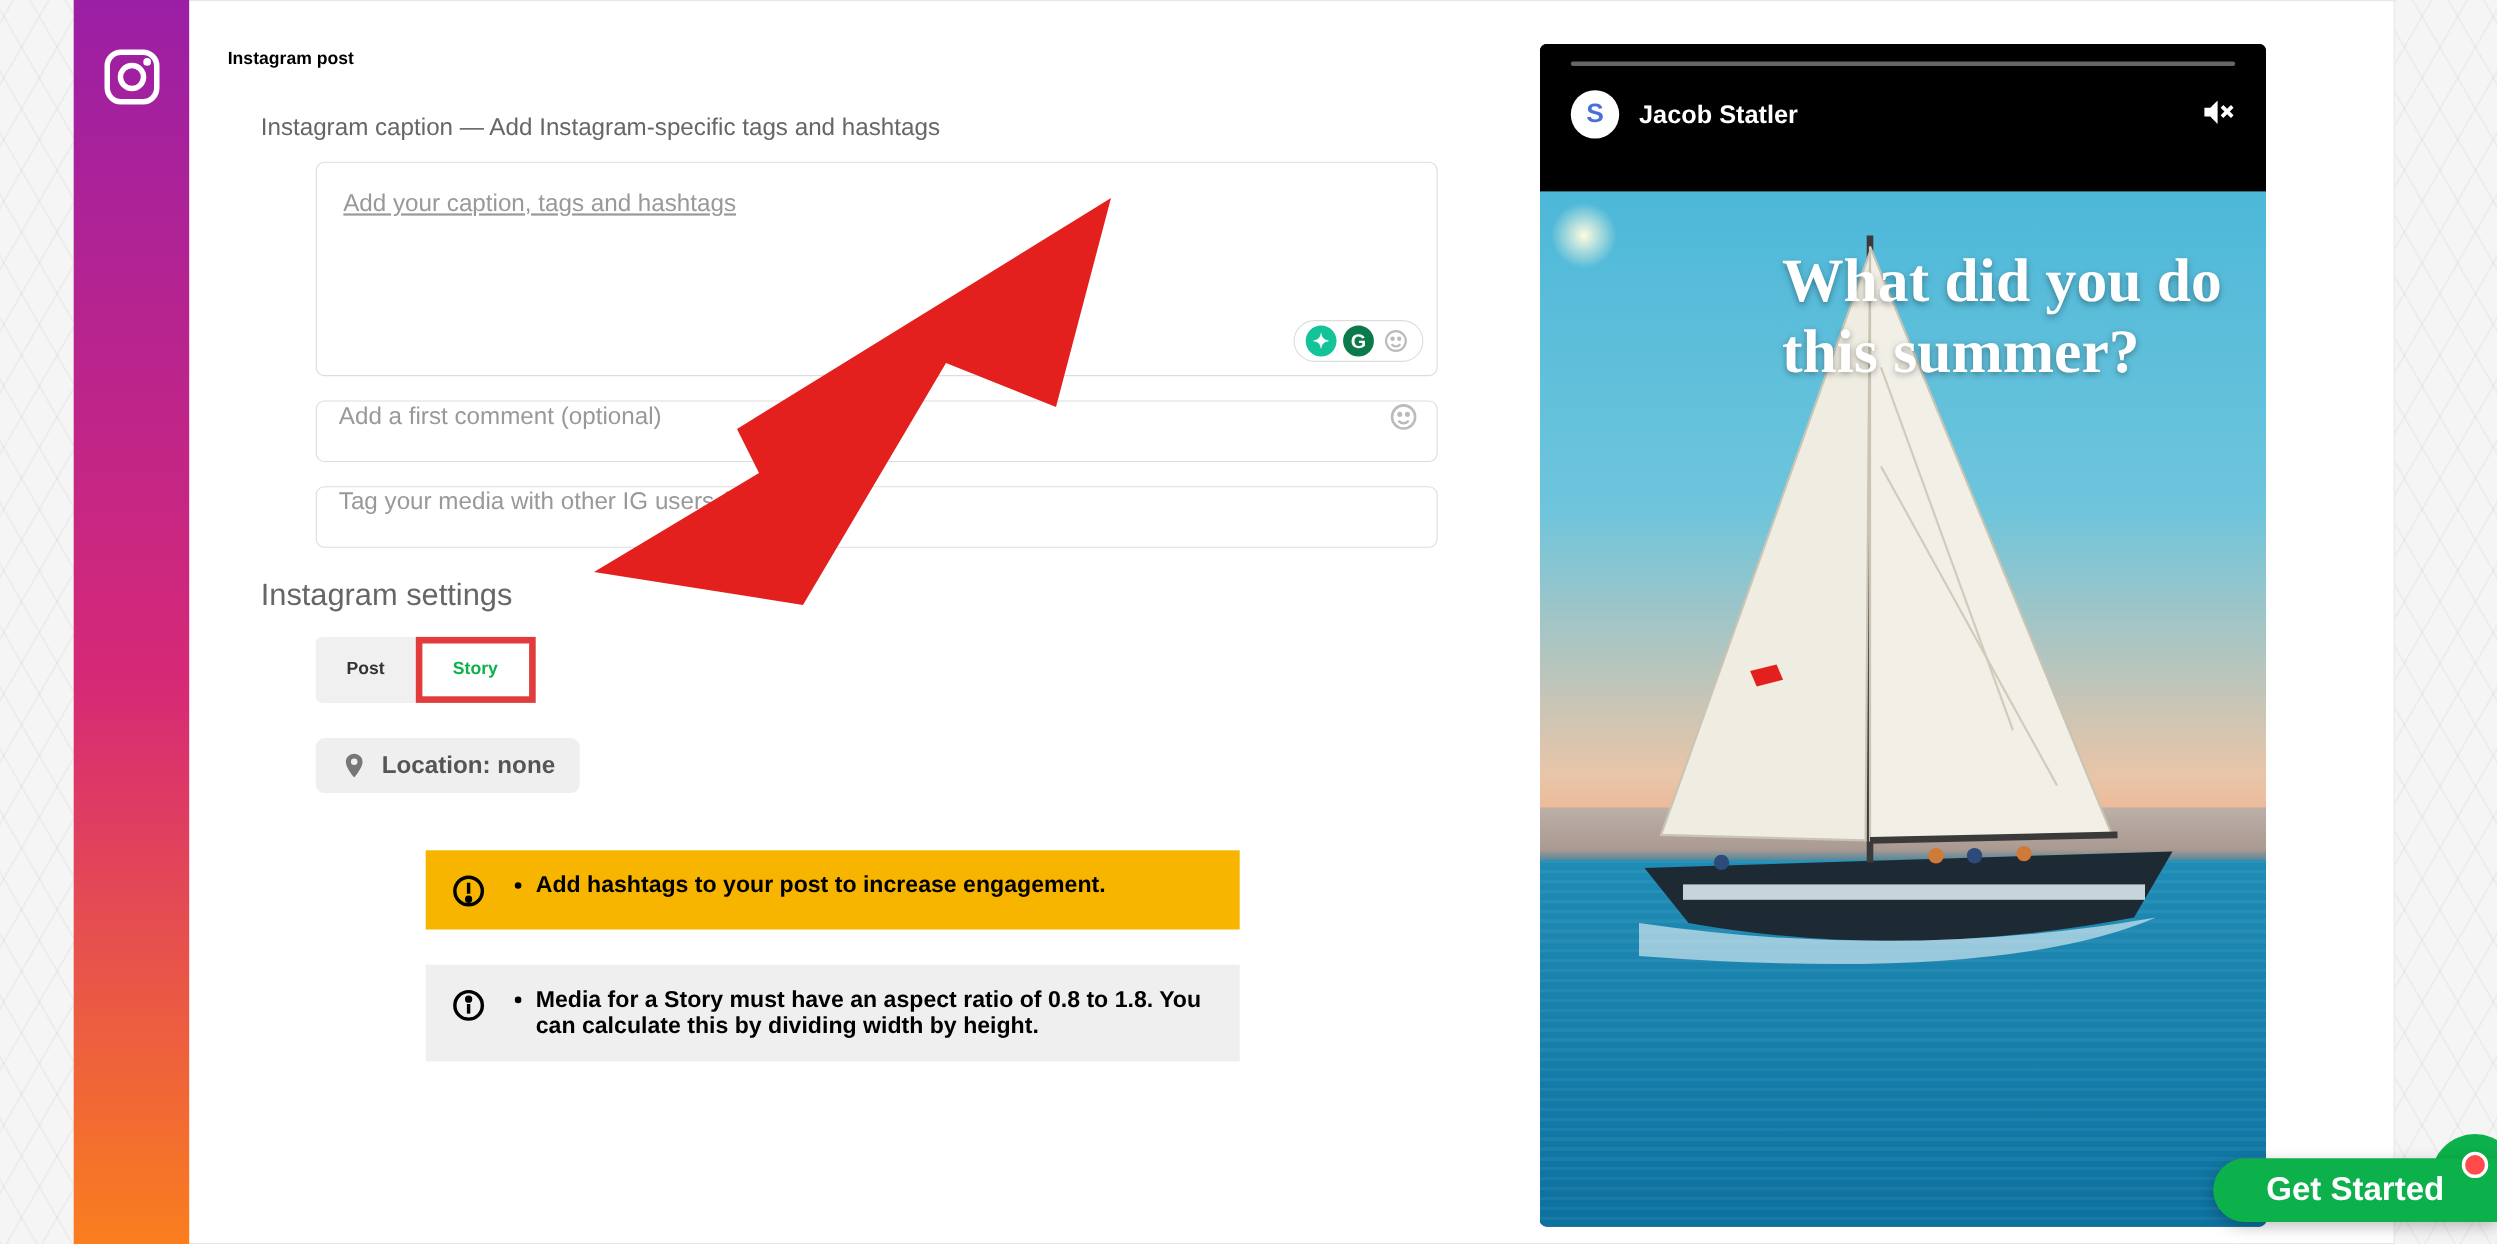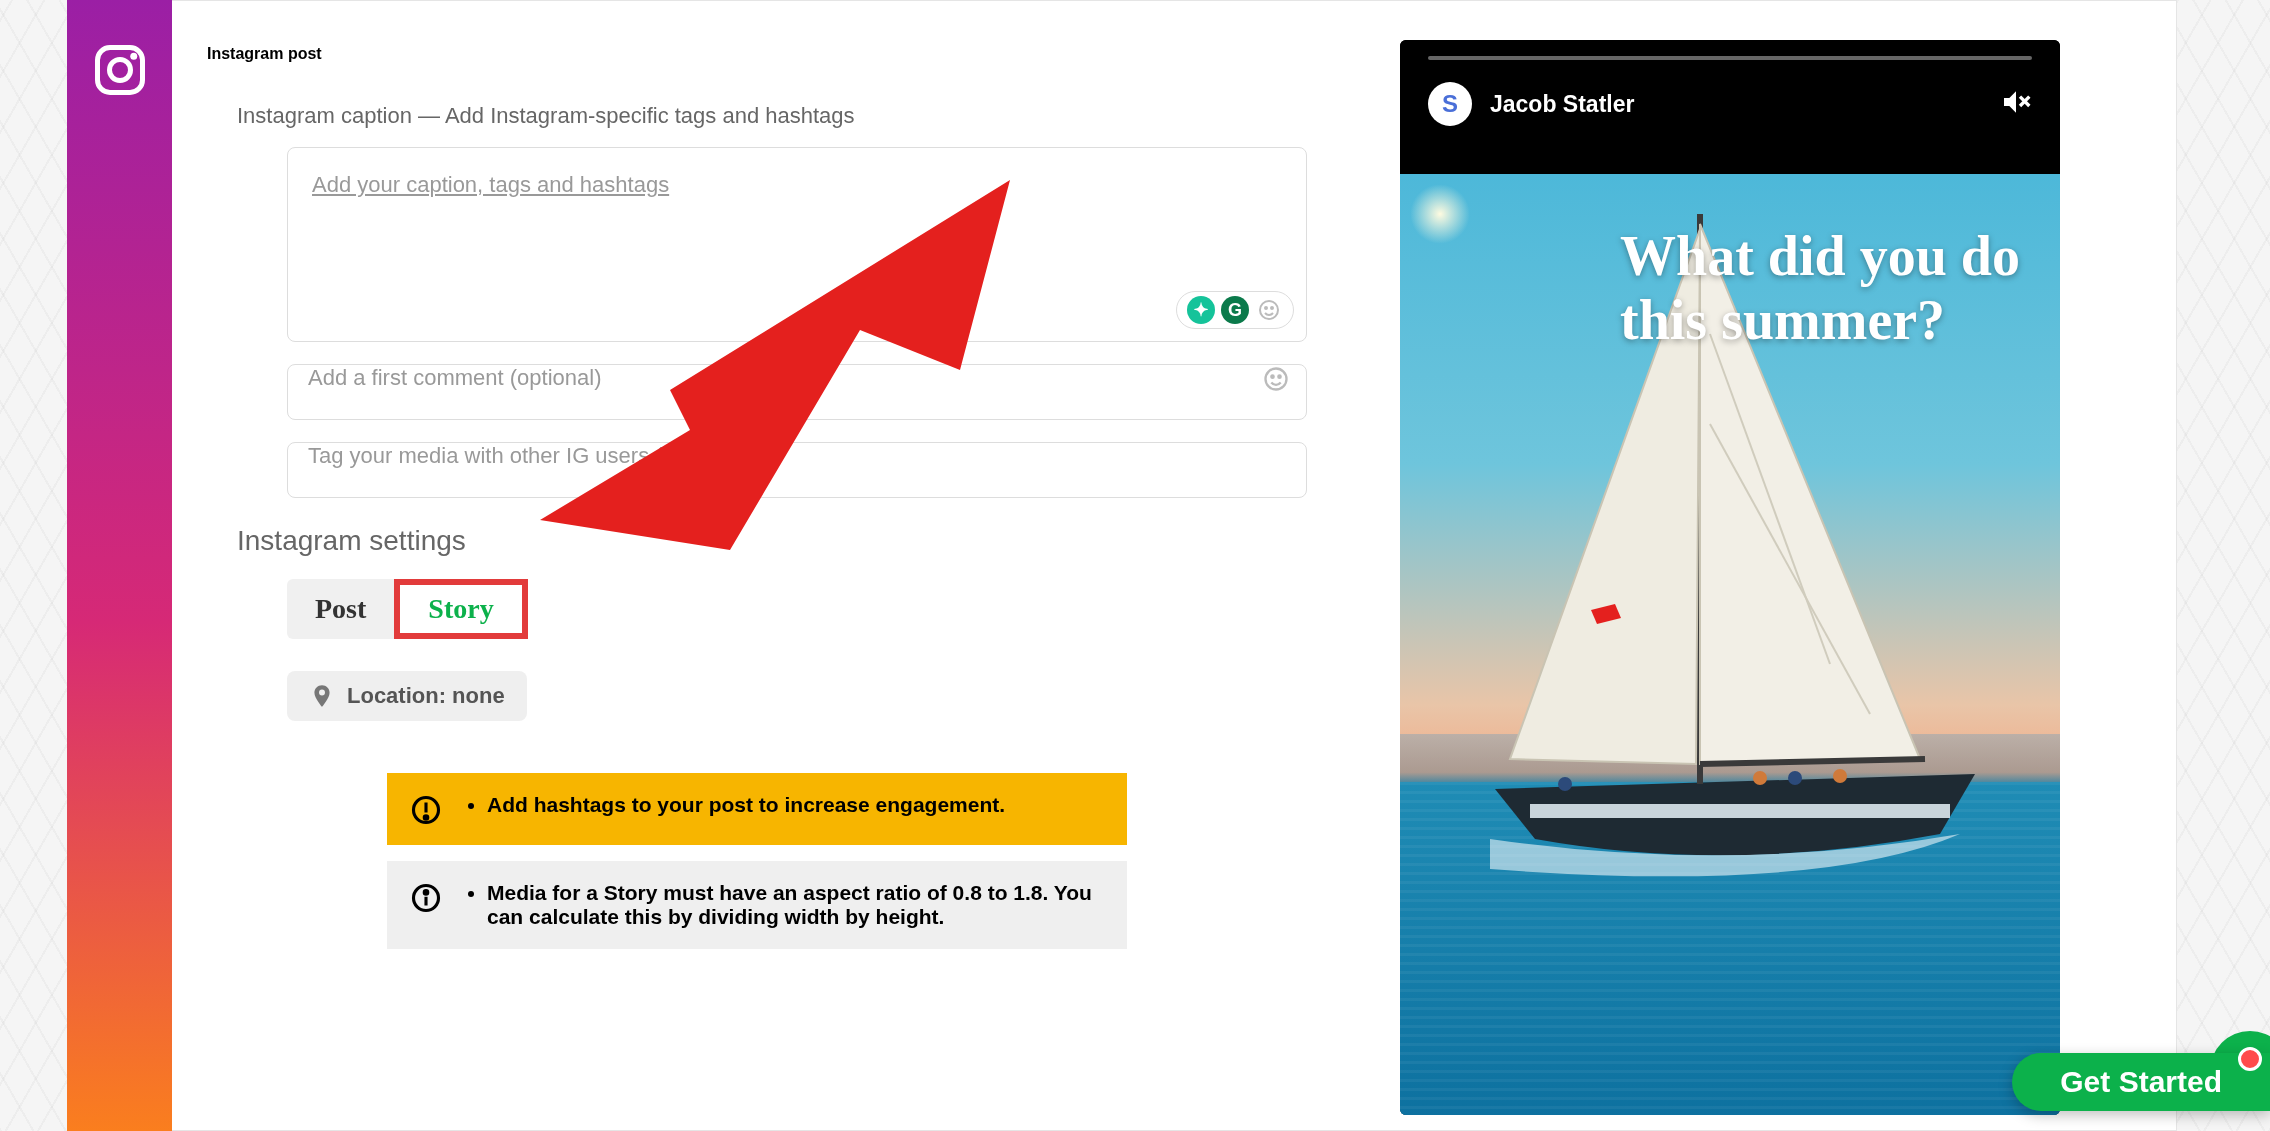--- a/index.html
+++ b/index.html
@@ -96,21 +96,21 @@
 .small-input input::placeholder { color: #999; }
 .smiley-right {
   position: absolute; right: 16px; color: #bbb; font-size: 28px;
 }
 .settings-label {
   font-size: 28px; color: #666; margin-top: 27px; margin-left: 30px;
 }
 .toggle-row { margin-left: 80px; margin-top: 22px; display: flex; gap: 0; }
 .toggle-btn {
   height: 60px; padding: 0 28px; display: flex; align-items: center; justify-content: center;
-  font-size: 28px; font-weight: 700; cursor: pointer; font-family: Liberation Serif, serif;
+  font-size: 16px; font-weight: 700; cursor: pointer;
 }
 .toggle-post { background: #f0f0f0; color: #333; border-radius: 6px 0 0 6px; }
 .toggle-story { background: #fff; color: #0cb14b; border: 6px solid #e23b3b; border-radius: 0; }
 .toggle-highlight-wrap { position: relative; display: inline-block; }
 .location-chip {
   margin-left: 80px; margin-top: 32px;
   display: inline-flex; align-items: flex-start; gap: 12px;
   background: #efefef; color: #555;
   padding: 12px 22px; border-radius: 8px;
   font-size: 22px; font-weight: 700;
@@ -118,21 +118,21 @@
 .loc-icon { width: 26px; height: 26px; }
 .alert {
   margin-left: 180px; margin-top: 52px;
   width: 740px;
   display: flex; align-items: flex-start; gap: 24px;
   padding: 20px 24px;
   font-size: 21px; font-weight: 700; color: #000;
 }
 .alert ul { list-style: disc; margin-left: 22px; }
 .alert-yellow { background: #f7b500; }
-.alert-gray { background: #efefef; margin-top: 16px; }
+.alert-gray { background: #efefef; margin-top: 32px; }
 .alert-icon { width: 30px; height: 30px; flex-shrink: 0; margin-top: 2px; }
 .arrow-annot {
   position: absolute;
   left: 540px; top: 140px;
   width: 480px; height: 420px;
   pointer-events: none;
 }
 .preview {
   position: absolute;
   left: 1400px; top: 40px;

